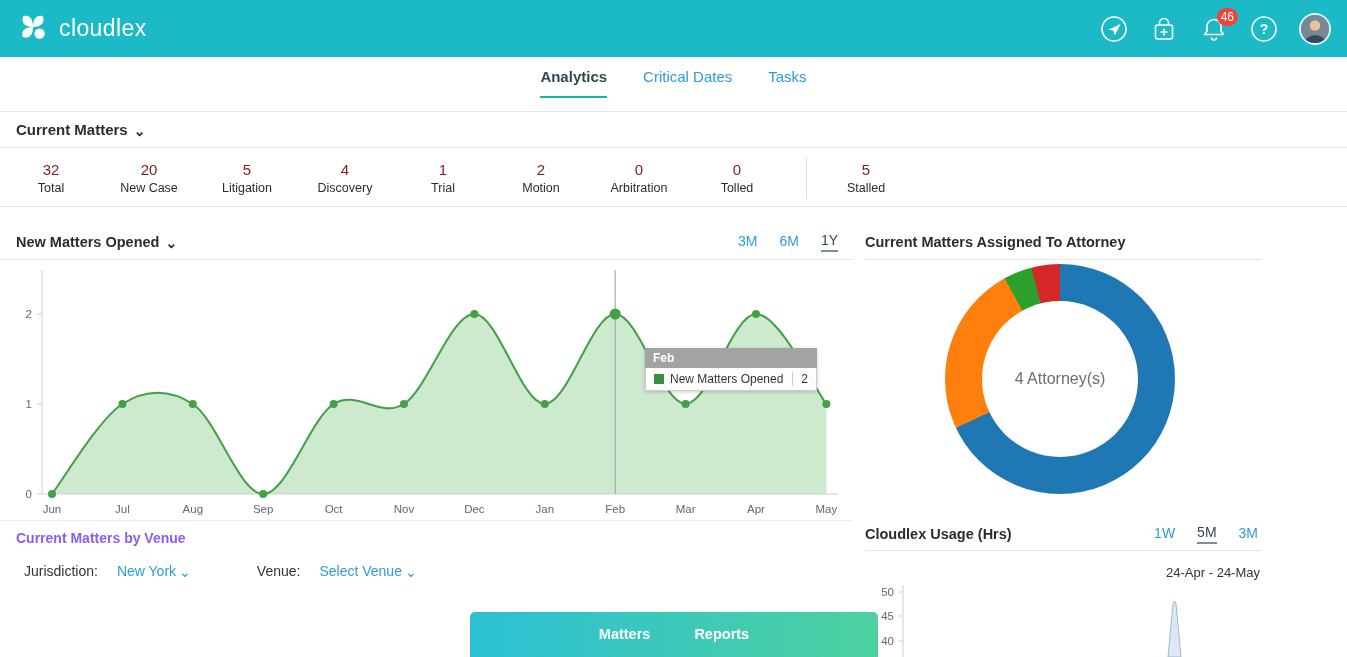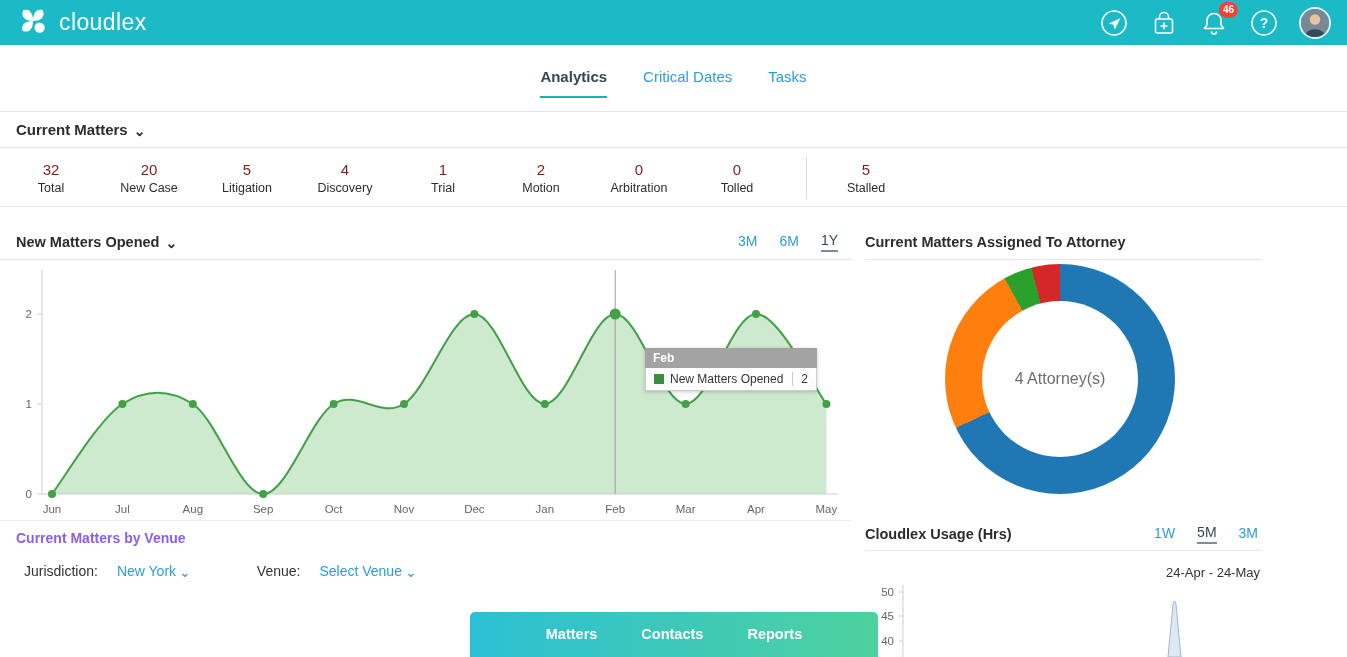--- a/index.html
+++ b/index.html
@@ -1,25 +1,25 @@
 <!DOCTYPE html>
 <html><head>
 <meta charset="utf-8">
 <style>
   *{margin:0;padding:0;box-sizing:border-box}
   html,body{width:1347px;height:657px}
   body{position:relative;font-family:"Liberation Sans",sans-serif;background:#fff;color:#333;overflow:hidden}
 
   
-  .header{position:absolute;top:0;left:0;width:1347px;height:45px;background:#1bbac6;display:flex;align-items:center;justify-content:space-between;padding:0 16px;z-index:20}
+  .header{position:absolute;top:0;left:0;width:1347px;height:57px;background:#1bbac6;display:flex;align-items:center;justify-content:space-between;padding:0 16px;z-index:20}
   .brand{display:flex;align-items:center;gap:9px}
   .brand-text{color:#fff;font-size:23px;font-weight:500;letter-spacing:.4px}
   .header-icons{display:flex;align-items:center;gap:20px}
   .hicon{position:relative;width:30px;height:30px;display:flex;align-items:center;justify-content:center;cursor:pointer}
-  .badge{position:absolute;top:-6px;right:-9px;background:#f44336;color:#fff;font-size:10px;line-height:1;border-radius:9px;padding:3px 4px;font-weight:bold}
+  .badge{position:absolute;top:-6px;right:-9px;background:#f44336;color:#fff;font-size:12px;line-height:1;border-radius:9px;padding:3px 4px;font-weight:normal}
   .avatar{width:32px;height:32px;border-radius:50%;overflow:hidden;border:2px solid rgba(255,255,255,.85);cursor:pointer}
 
   
   .tabs{position:absolute;top:68px;left:0;width:100%;display:flex;justify-content:center;gap:36px;z-index:5}
   .tab{font-size:15px;color:#2d9cdb;cursor:pointer;padding-bottom:11px}
   .tab.active{color:#37474f;font-weight:bold;border-bottom:2px solid #14b8a6}
   .sep1{position:absolute;top:111px;left:0;width:100%;border-top:1px solid #e6e6e6}
 
   
   .cm-header{position:absolute;top:112px;left:0;width:100%;height:36px;display:flex;align-items:center;gap:6px;padding-left:16px;border-bottom:1px solid #e6e6e6;font-weight:bold;font-size:15px;color:#2c2c2c}
@@ -273,15 +273,14 @@
   <span class="venue-gap"></span>
   <span>Venue:</span>
   <span class="venue-link">
     <span>Select Venue</span>
     <span class="chev">⌄</span>
   </span>
 </div>
 
 <div class="bottom-nav">
   <div class="bn-item">Matters</div>
-  <div class="bn-item">Contacts</div>
   <div class="bn-item">Reports</div>
 </div>
 
 </body></html>

